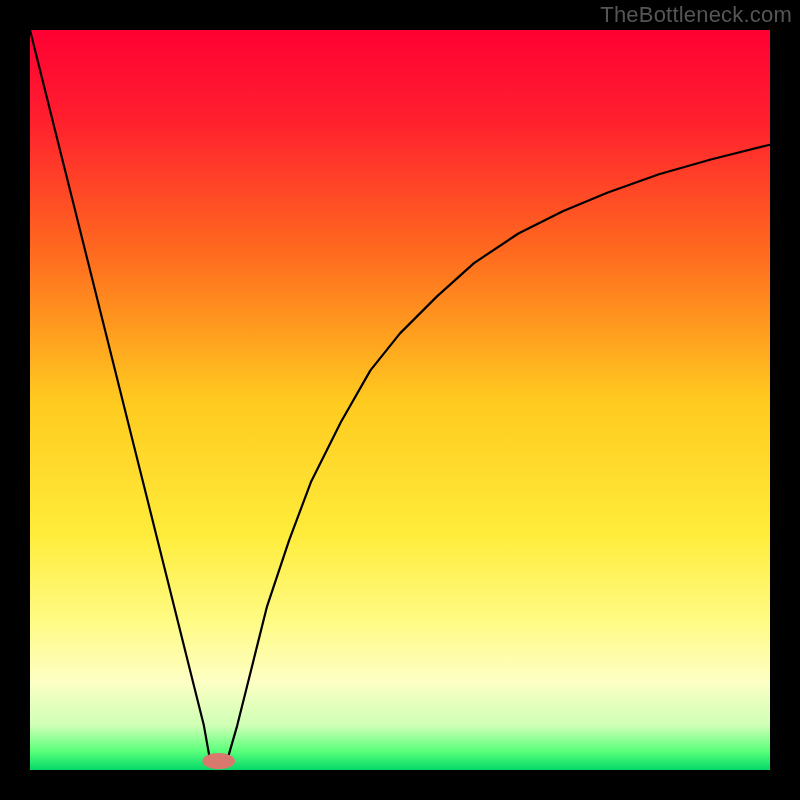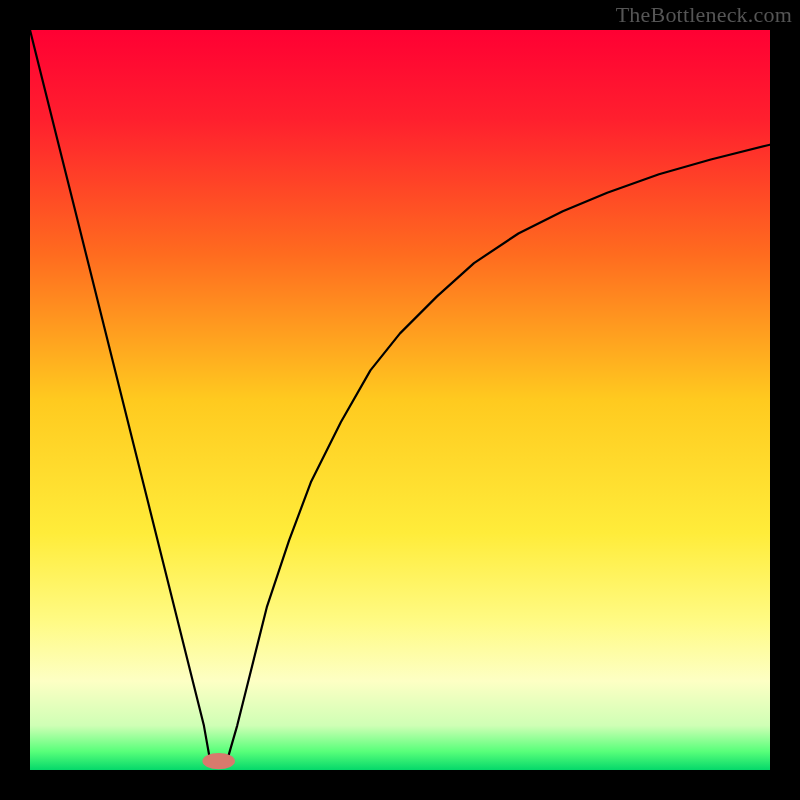--- a/index.html
+++ b/index.html
@@ -9,21 +9,20 @@
     height: 800px;
     overflow: hidden;
     background: #000;
     font-family: Arial, Helvetica, sans-serif;
   }
   .frame {
     position: relative;
     width: 800px;
     height: 800px;
     background: #000;
-    font-family: Liberation Serif, serif;
   }
   .plot {
     position: absolute;
     left: 30px;
     top: 30px;
     width: 740px;
     height: 740px;
     overflow: hidden;
   }
   .watermark {

